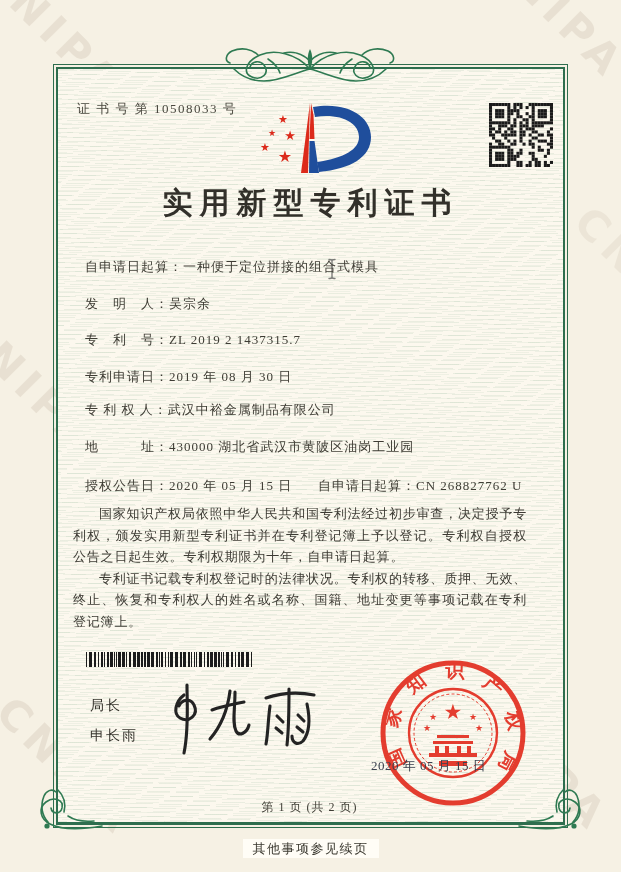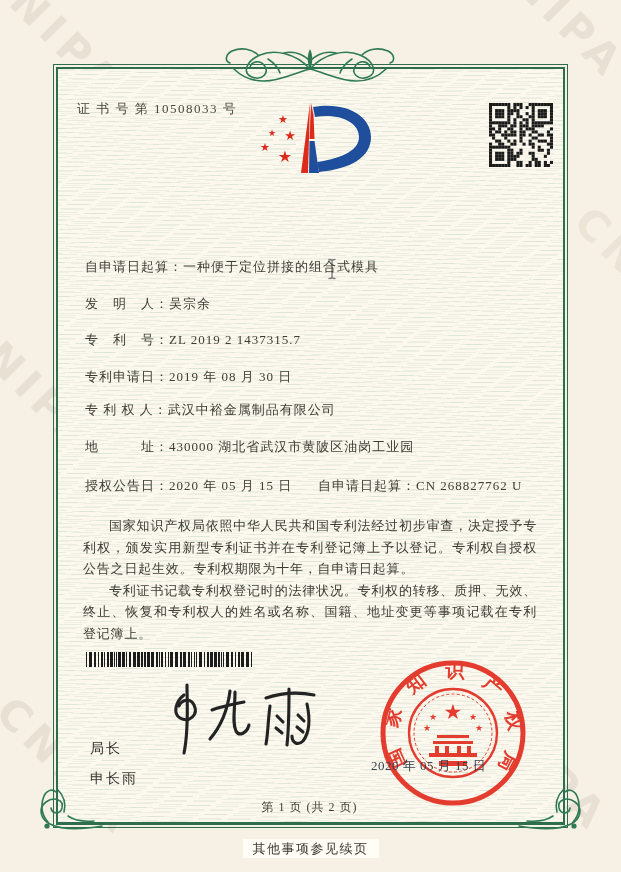--- a/index.html
+++ b/index.html
@@ -35,26 +35,26 @@
   .qr{position:absolute;left:489px;top:103px;width:64px;height:64px;}
   .title{
     position:absolute;left:0;top:183px;width:621px;text-align:center;
     font-size:30px;font-weight:bold;letter-spacing:7px;color:#32302a;
   }
   
   .row{position:absolute;left:85px;font-size:13px;letter-spacing:1px;white-space:nowrap;}
   .row .lbl{color:#3e3c34;}
   .row .val{color:#3e3c34;text-align:center;}
   
-  .paras{position:absolute;left:83px;top:503px;width:454px;font-size:13px;line-height:21.5px;letter-spacing:.8px;color:#3c3a33;text-align:justify;margin-top:12px;}
+  .paras{position:absolute;left:73px;top:503px;width:454px;font-size:13px;line-height:21.5px;letter-spacing:.8px;color:#3c3a33;text-align:justify;}
   .paras p{margin:0;text-indent:2em;}
   
   .barcode{position:absolute;left:86px;top:652px;width:166px;height:15px;display:flex;align-items:stretch;}
   
-  .official{position:absolute;left:90px;font-size:14px;letter-spacing:2px;color:#35332c;margin-top:43px;}
+  .official{position:absolute;left:90px;font-size:14px;letter-spacing:2px;color:#35332c;}
   .sig{position:absolute;left:146px;top:679px;width:192px;height:82px;}
   
   .seal{position:absolute;left:367px;top:647px;width:172px;height:172px;opacity:.9;}
   .seal-date{
     position:absolute;left:371px;top:757px;width:160px;font-size:13px;
     letter-spacing:.5px;color:#39404e;white-space:nowrap;
   }
   
   .page-num{position:absolute;left:53px;top:799px;width:513px;text-align:center;font-size:12px;letter-spacing:1px;color:#3e3c34;}
   .footer-note{position:absolute;left:0;top:840px;width:621px;text-align:center;font-size:13px;letter-spacing:1.5px;color:#3a382f;}
@@ -354,20 +354,21 @@
       <rect x="27" y="60" width="3" height="3" fill="#1a1a1a"></rect>
       <rect x="30" y="60" width="3" height="3" fill="#1a1a1a"></rect>
       <rect x="36" y="60" width="3" height="3" fill="#1a1a1a"></rect>
       <rect x="39" y="60" width="3" height="3" fill="#1a1a1a"></rect>
       <rect x="45" y="60" width="3" height="3" fill="#1a1a1a"></rect>
       <rect x="48" y="60" width="3" height="3" fill="#1a1a1a"></rect>
       <rect x="54" y="60" width="3" height="3" fill="#1a1a1a"></rect>
       <rect x="57" y="60" width="3" height="3" fill="#1a1a1a"></rect>
     </svg>
 
+  <div class="title">实用新型专利证书</div>
 
   <svg class="cursor" viewBox="0 0 10 22">
     <g stroke="#555" stroke-width="1.4" fill="none" stroke-linecap="round">
       <path d="M2,1.5 C3.5,1.5 4,2 5,2 C6,2 6.5,1.5 8,1.5"></path>
       <path d="M5,2 V20"></path>
       <path d="M2,20.5 C3.5,20.5 4,20 5,20 C6,20 6.5,20.5 8,20.5"></path>
     </g>
   </svg>
 
   <div class="row" style="top:258px">

